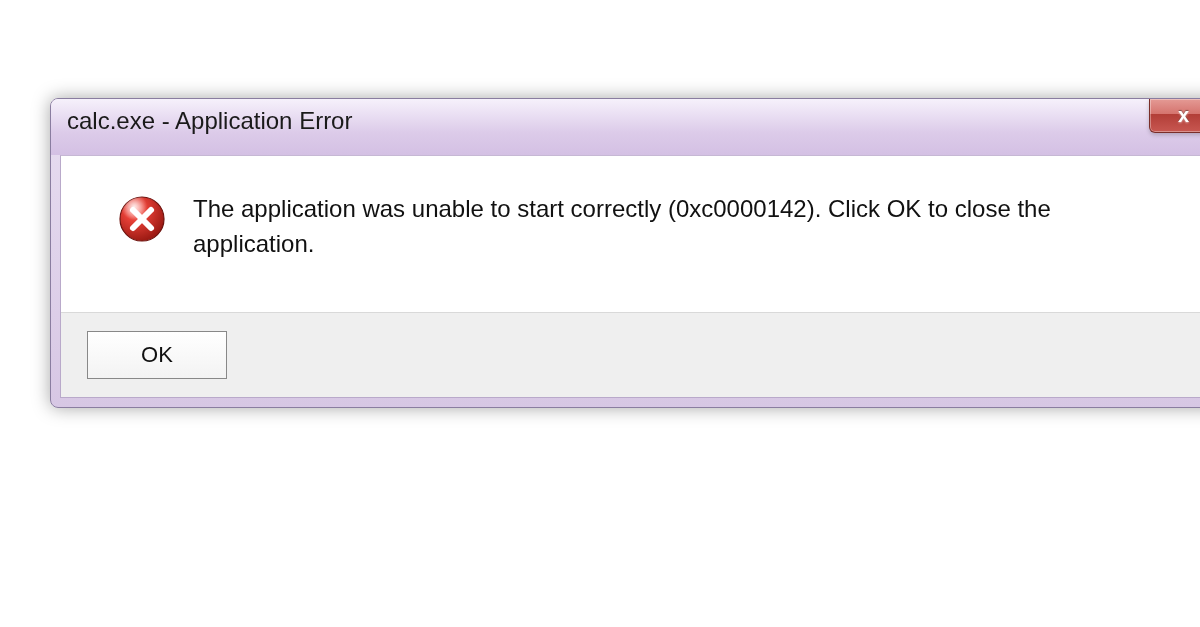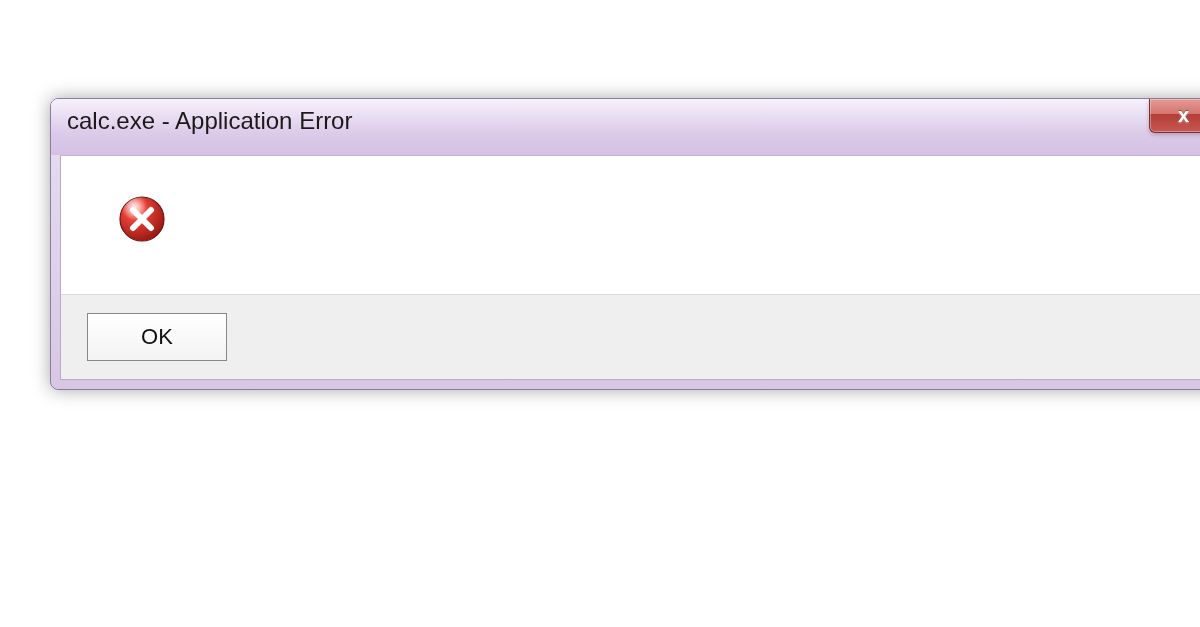--- a/index.html
+++ b/index.html
@@ -149,19 +149,20 @@
               </radialGradient>
             </defs>
             <circle cx="25" cy="25" r="22" fill="url(#redBall)" stroke="#6e120d" stroke-width="1.2"></circle>
             <circle cx="25" cy="25" r="22" fill="url(#hl)"></circle>
             <g stroke="#ffffff" stroke-width="6" stroke-linecap="round">
               <line x1="16" y1="16" x2="34" y2="34"></line>
               <line x1="34" y1="16" x2="16" y2="34"></line>
             </g>
           </svg>
         </div>
+        <div class="message-text">The application was unable to start correctly (0xc0000142). Click OK to close the application.</div>
       </div>
       <div class="footer">
         <button class="ok-button">OK</button>
       </div>
     </div>
   </div>
 </div>
 
 </body></html>

